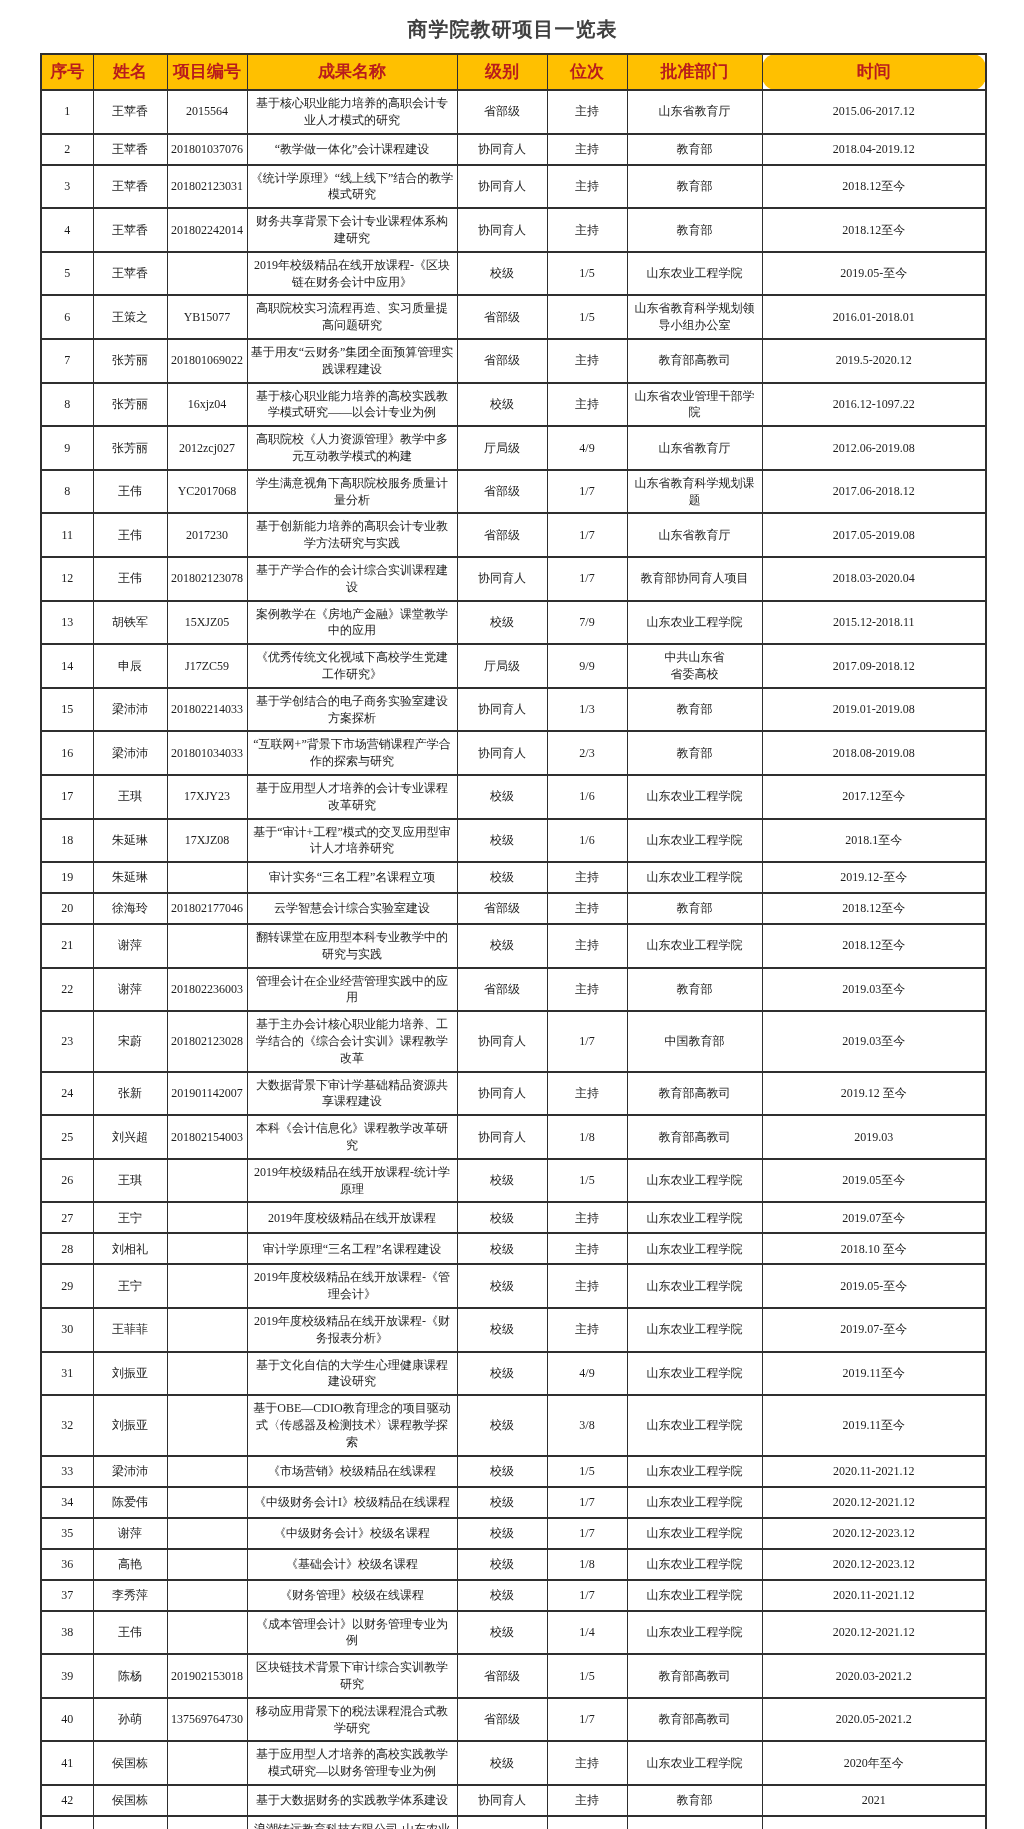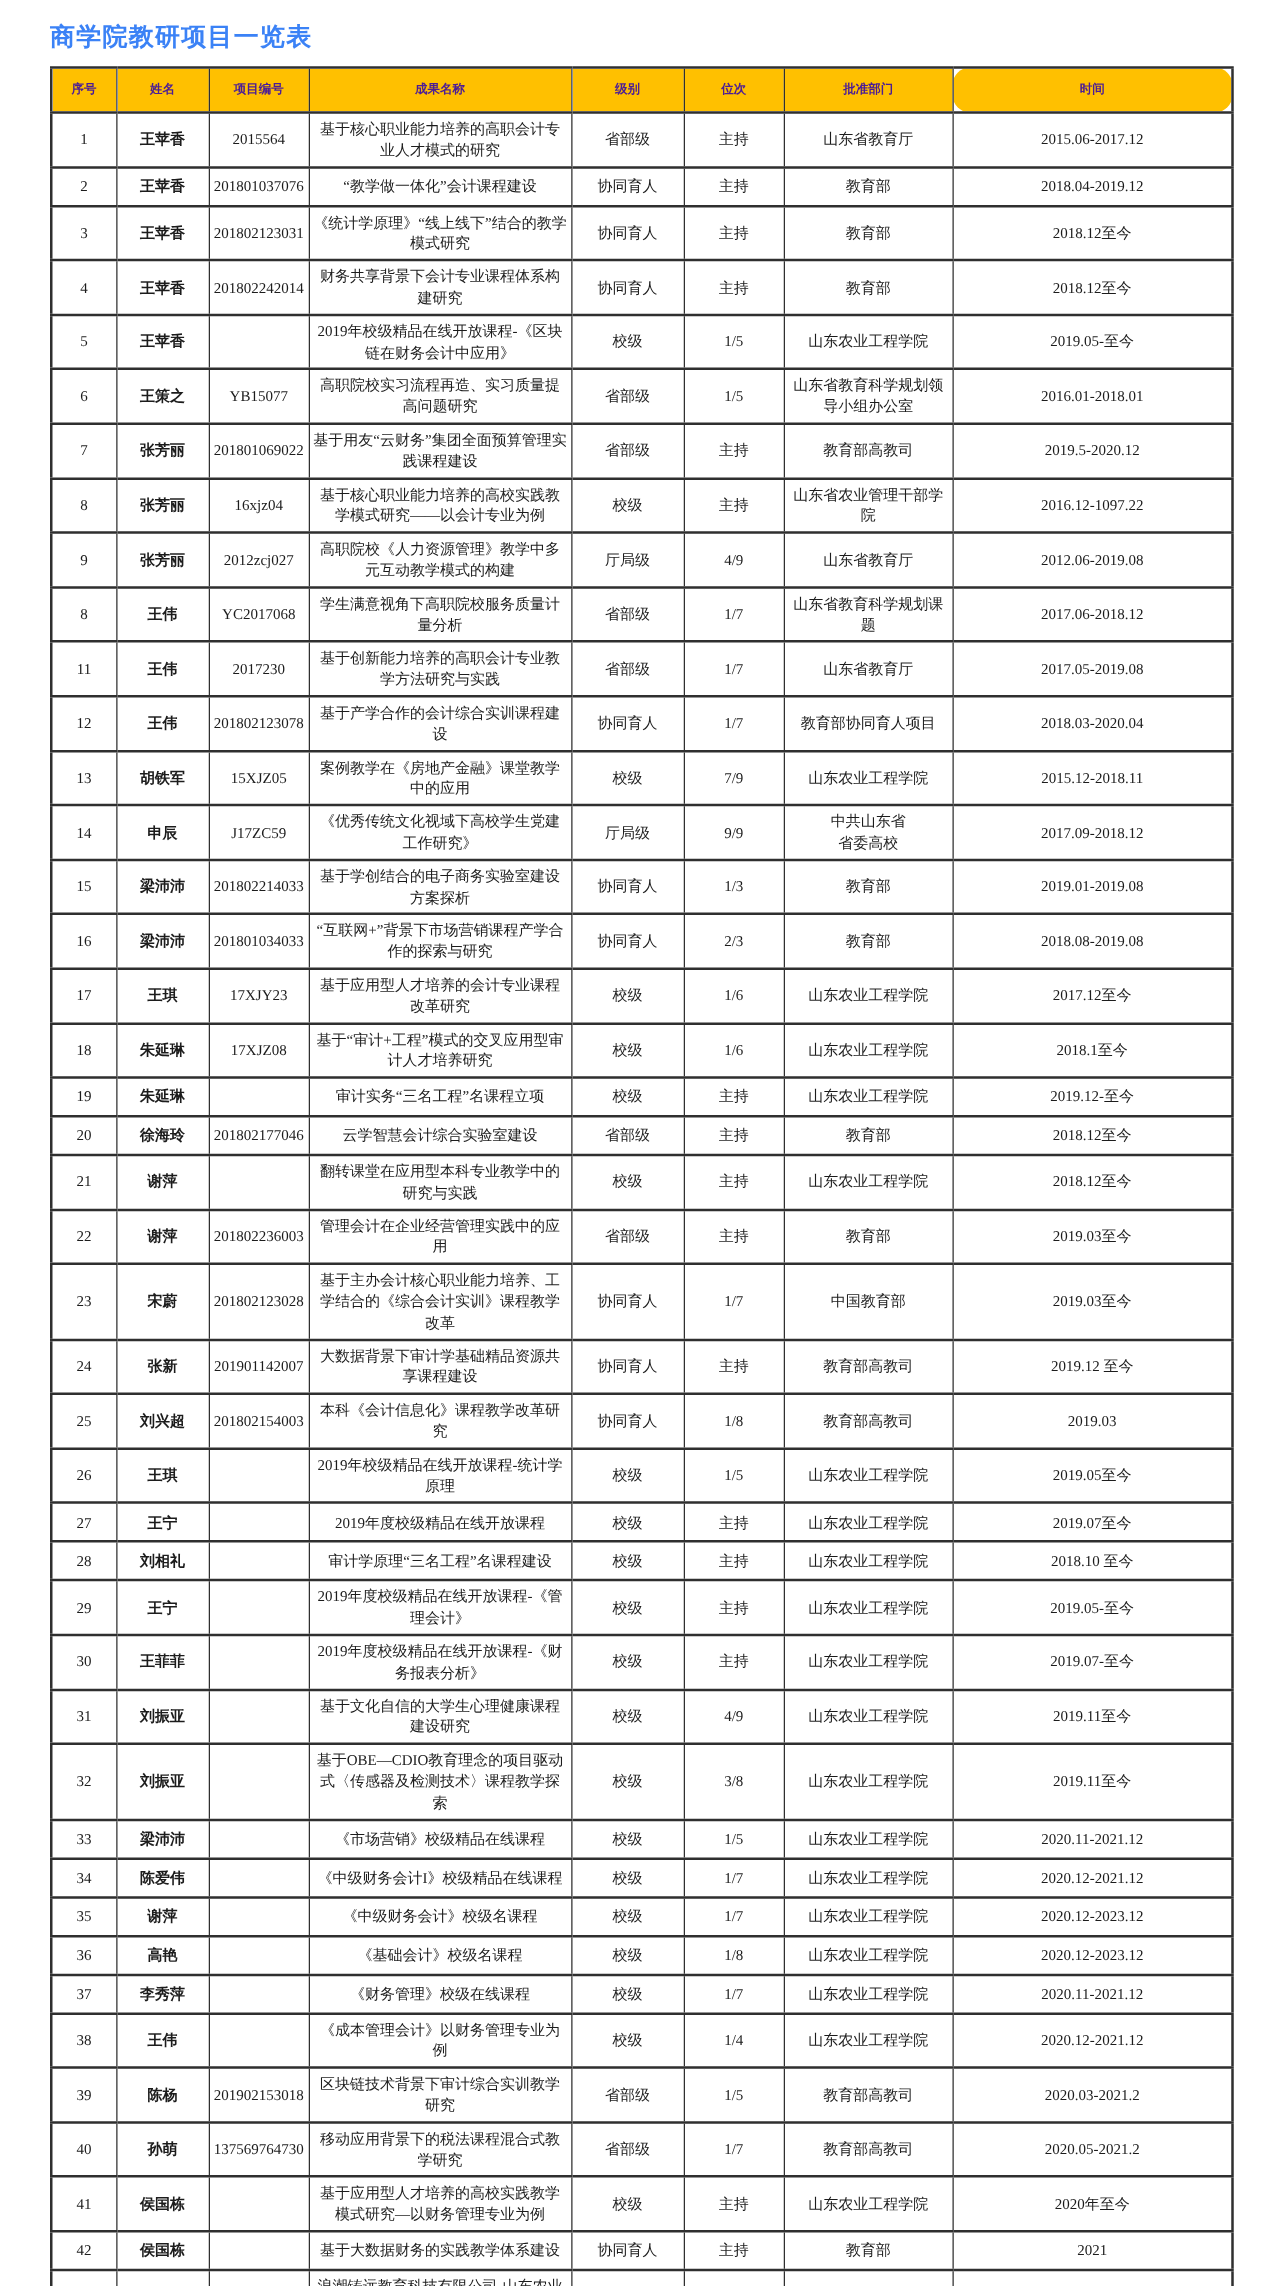--- a/index.html
+++ b/index.html
@@ -6,26 +6,26 @@
   html, body { background: #ffffff; }
   body {
     width: 1024px;
     min-height: 1829px;
     font-family: "Liberation Serif", "DejaVu Serif", serif;
     color: #1c1c1c;
   }
   .page { padding: 16px 0 60px 40px; }
   .page-title {
     width: 945px;
-    text-align: left;
+    text-align: center;
     font-size: 20px;
     font-weight: bold;
     letter-spacing: 1px;
     margin-bottom: 10px;
-    color: #3b82f6;
+    color: #404040;
   }
   table.data-table {
     width: 945px;
     table-layout: fixed;
     border-collapse: collapse;
     border: 2px solid #2f2f2f;
   }
   .data-table th, .data-table td {
     border-left: 1px solid #2f2f2f;
     border-right: 1px solid #2f2f2f;
@@ -36,27 +36,27 @@
     font-size: 12px;
     line-height: 1.4;
     padding: 4px 3px;
     white-space: pre-line;
     word-break: break-all;
     overflow: hidden;
   }
   .data-table th {
     background: #FFC000;
     font-weight: bold;
-    font-size: 10px;
+    font-size: 17px;
     height: 36px;
-    color: #4c1d95;
+    color: #b91c1c;
   }
   .data-table td { height: 31px; }
   .col-seq   { width: 52px; }
-  .col-name  { width: 74px; font-weight: bold; }
+  .col-name  { width: 74px; }
   .col-code  { width: 80px; margin-left: 32px; }
   .col-title { width: 210px; }
   .col-level { width: 90px; }
   .col-rank  { width: 80px; }
   .col-dept  { width: 135px; }
   .col-time  { width: 224px; border-radius: 14px; }
 </style>
 </head>
 <body>
 

